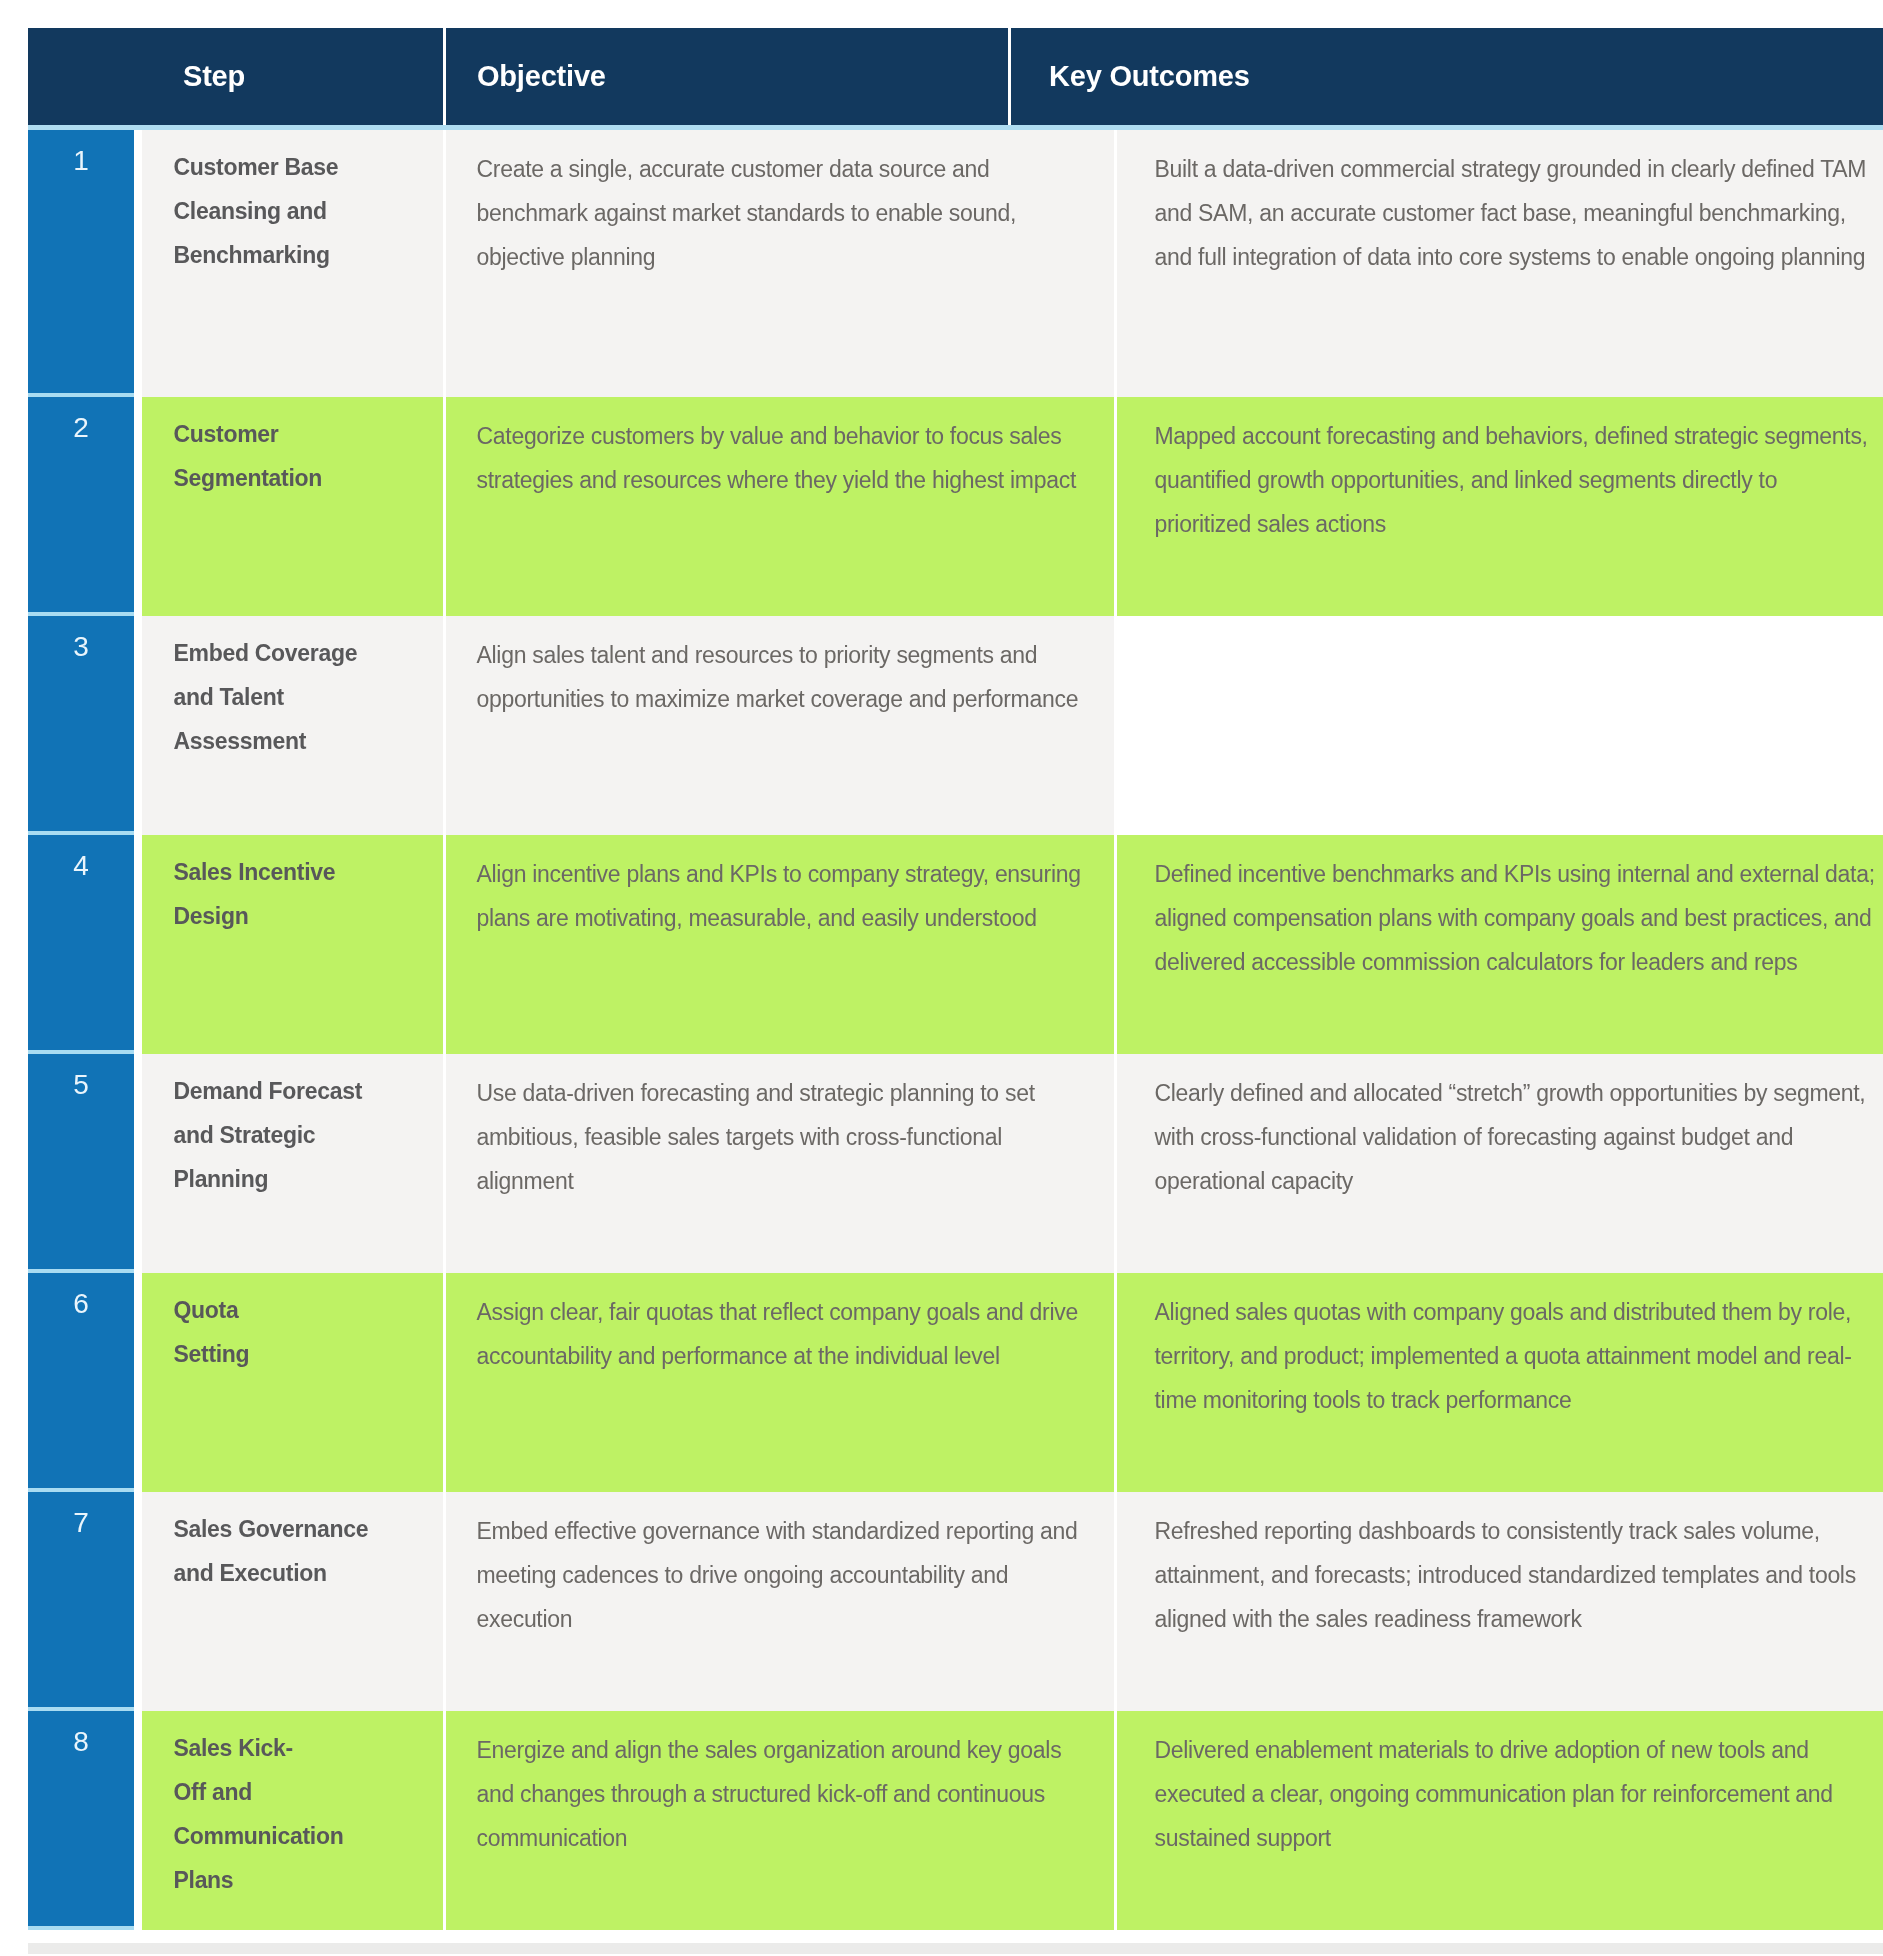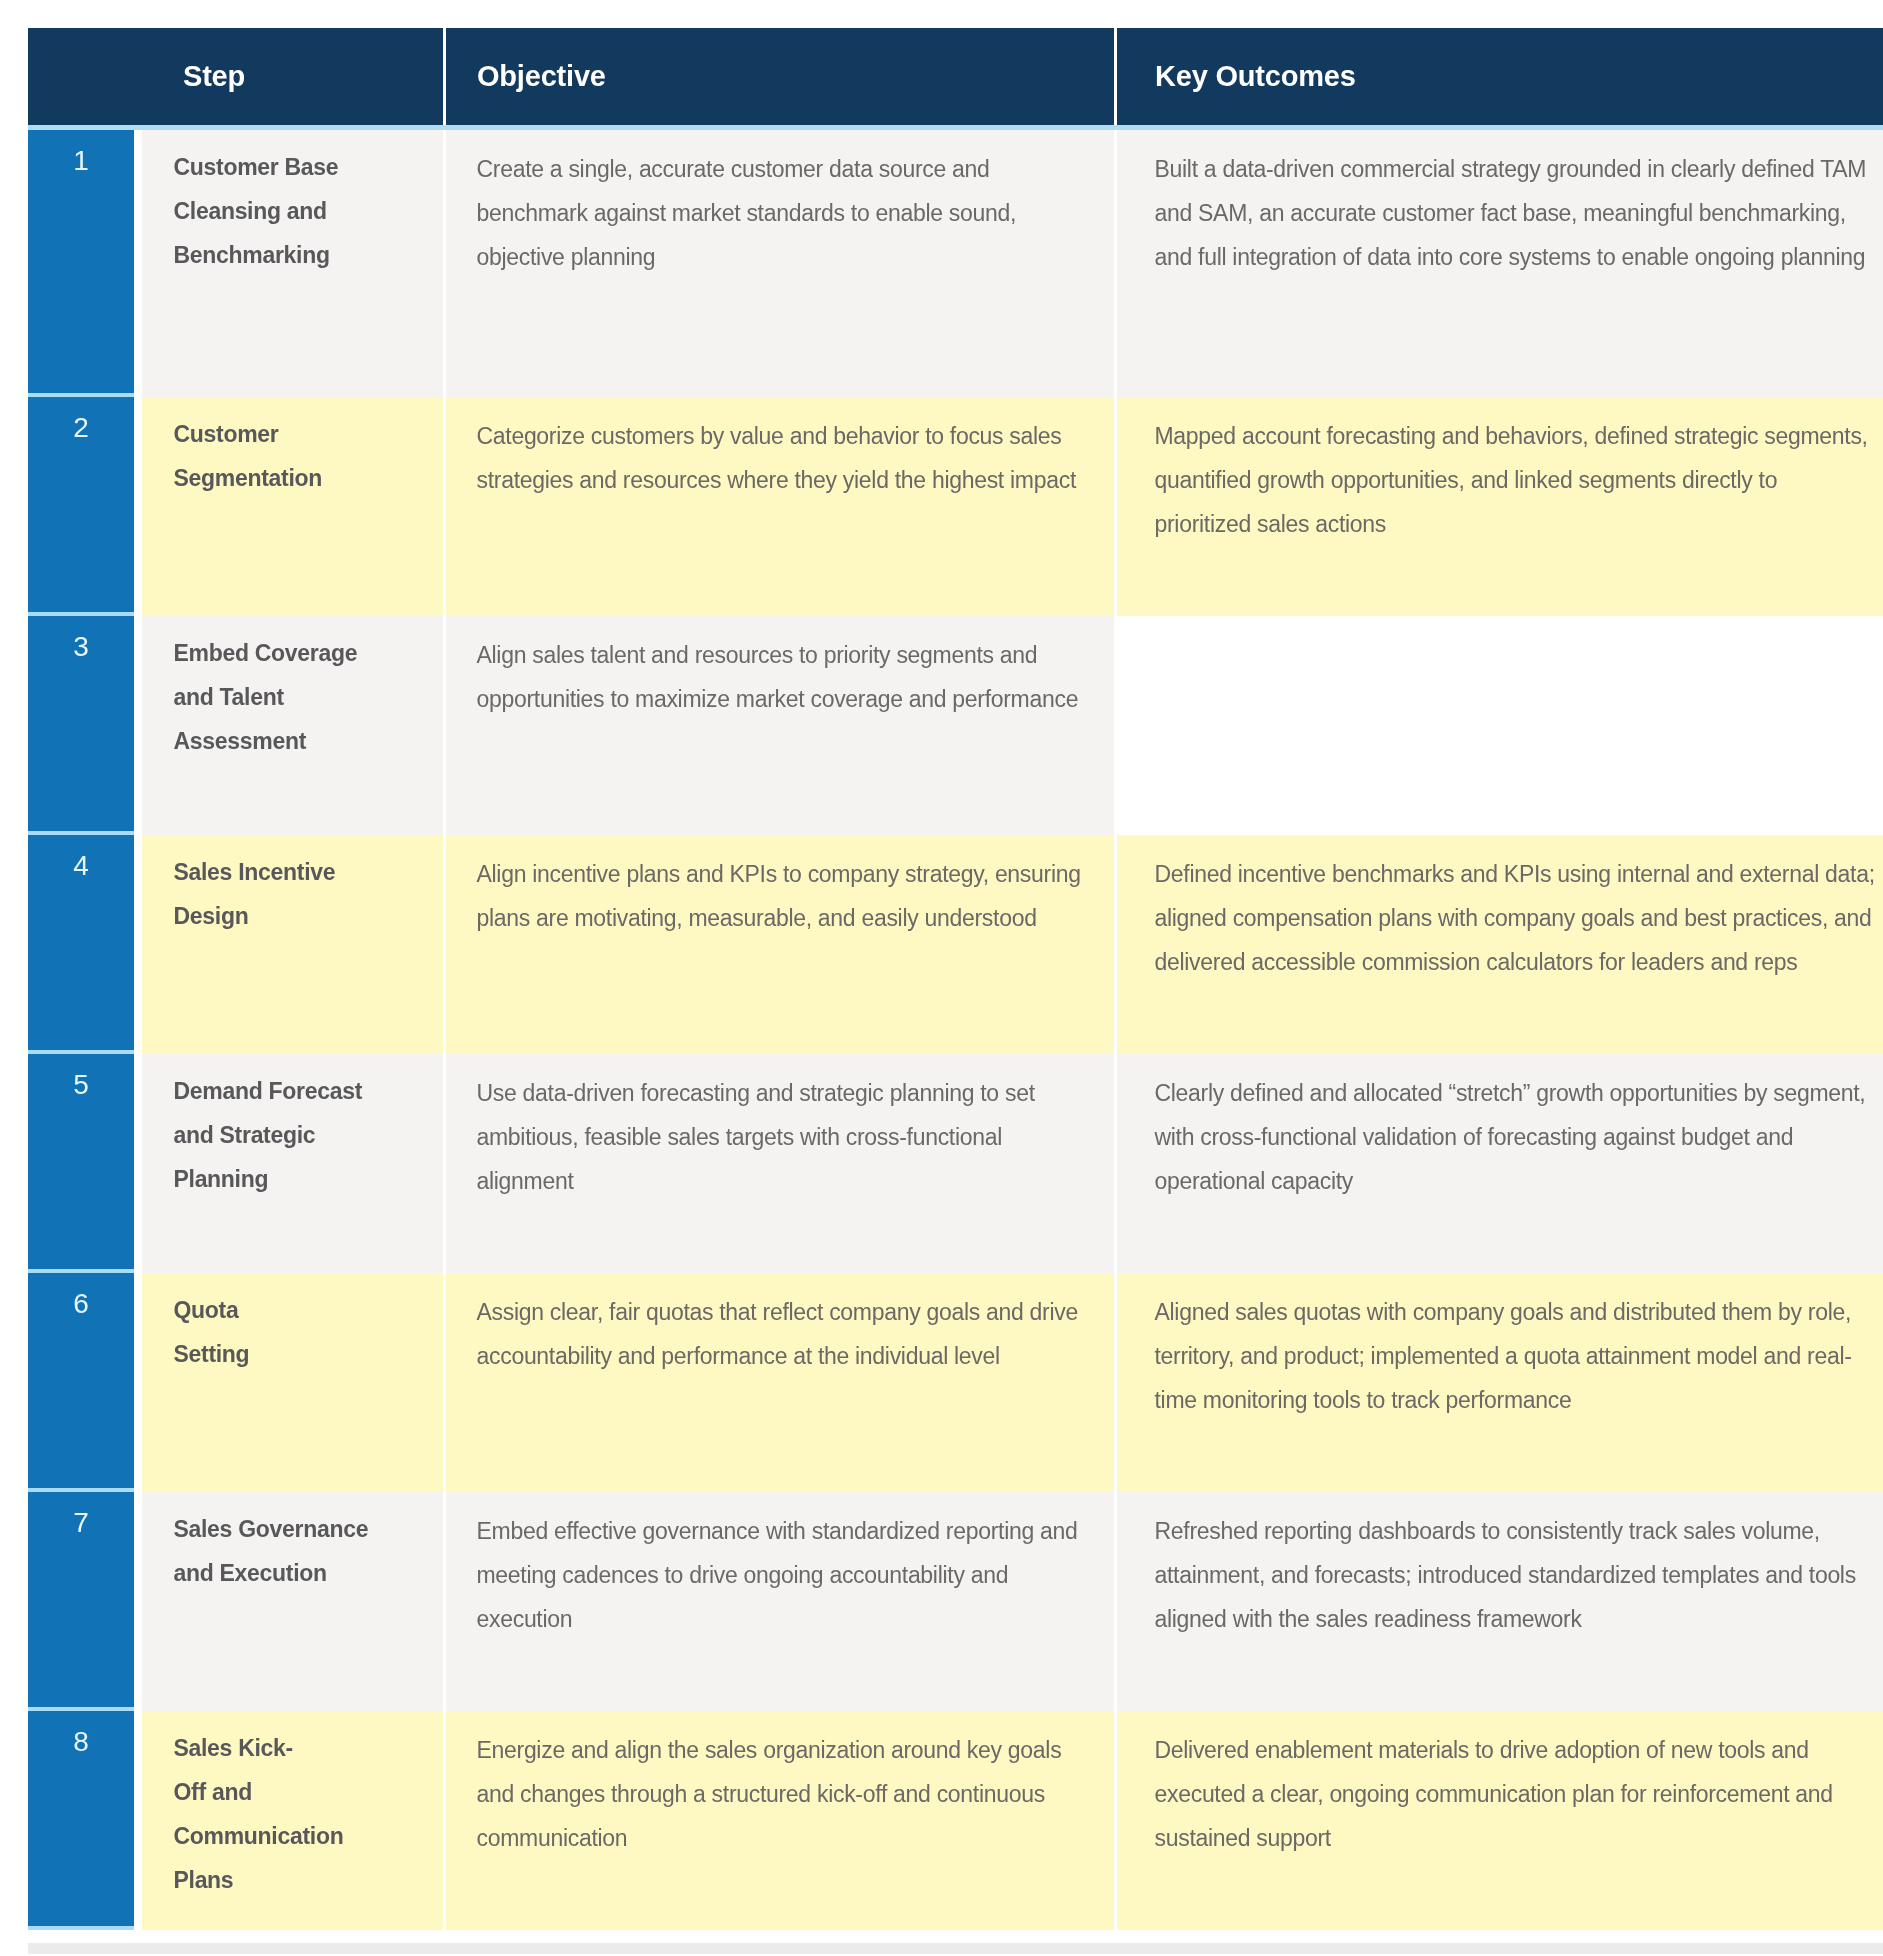--- a/index.html
+++ b/index.html
@@ -20,30 +20,30 @@
     background:#12395E;
   }
   .thead .hcell{
     box-sizing:border-box;
     display:flex;align-items:center;
     color:#ffffff;
     font-size:29px;font-weight:bold;
     letter-spacing:-0.2px;
   }
   .hc1{width:418px;border-right:3.8px solid #ffffff;padding-left:155px;}
-  .hc2{width:671px;border-right:3.8px solid #ffffff;padding-left:31px;}
+  .hc2{width:565px;border-right:3.8px solid #ffffff;padding-left:31px;}
   .hc3{flex:1;padding-left:38px;}
   .accent-line{height:4.7px;background:#AEDDF2;}
 
   
   .trow{display:flex;}
   .h-r1{height:267px;}
   .h-r{height:219px;}
   .row-light .txtcell{background:#F4F3F2;}
-  .row-dark  .txtcell{background:#fef9c3;}
+  .row-dark  .txtcell{background:#bef264;}
 
   .numcell{
     box-sizing:border-box;
     width:106px;margin-right:7.5px;
     background:#1173B6;
     border-bottom:4.7px solid #A9DCF2;
     color:#EAF5FC;
     font-size:28px;
     text-align:center;
     padding-top:15px;

